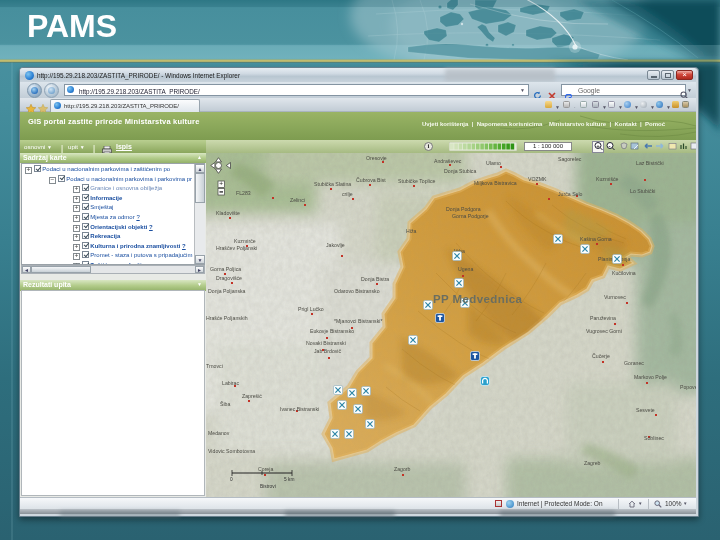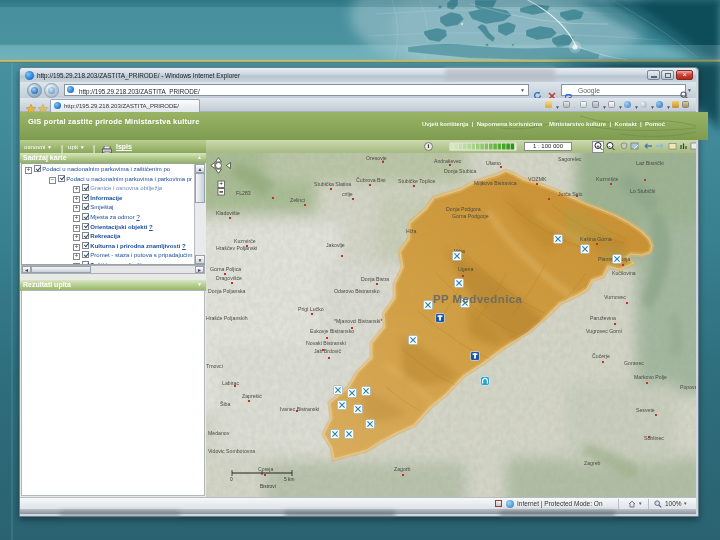--- a/index.html
+++ b/index.html
@@ -13,21 +13,21 @@
  background:#cfd8df;border:1px solid #68808e;border-radius:4px 4px 1px 1px;
  box-shadow:0 3px 6px rgba(0,0,0,0.4);}
 #titlebar{position:absolute;left:0;top:0;width:676px;height:14px;border-radius:3px 3px 0 0;
  background:linear-gradient(#e7edf3 0%,#d0dae3 40%,#b8c6d1 60%,#c8d3dc 100%);}
 #titletext{position:absolute;left:17px;top:3.5px;font-size:6.4px;color:#1a1a1a;white-space:nowrap;}
 #addrrow{position:absolute;left:0;top:14px;width:676px;height:16px;
  background:linear-gradient(#dde5ec,#c2cdd7);}
 #tabrow{position:absolute;left:0;top:30px;width:676px;height:14px;
  background:linear-gradient(#e0e6ec,#c2ccd5);border-bottom:1px solid #a9b4be;box-sizing:border-box;}
 #banner{position:absolute;left:0;top:44px;width:676px;height:28px;
- background:linear-gradient(#9ab465 0%,#8aa75a 55%,#7e9c50 100%);overflow:hidden;padding-left:12px;}
+ background:linear-gradient(#9ab465 0%,#8aa75a 55%,#7e9c50 100%);overflow:hidden;}
 #toolrow{position:absolute;left:0;top:72px;width:186px;height:13px;
  background:linear-gradient(#b9cf90,#8aa65c);color:#fff;}
 #maptools{position:absolute;left:186px;top:72px;width:490px;height:13px;
  background:linear-gradient(#ccdaae,#a6ba82);}
 #panel{position:absolute;left:0;top:85px;width:186px;height:344px;background:#e8eae6;}
 #statusbar{position:absolute;left:0;top:429px;width:676px;height:12px;
  background:linear-gradient(#f6f8fa,#dde3e8);border-top:1px solid #b4bcc4;box-sizing:border-box;font-size:6.5px;color:#444;}
 #winbottom{position:absolute;left:0;top:441px;width:676px;height:5px;
  background:linear-gradient(#bcc2c8,#8a9298);}
 #mapwrap{position:absolute;left:186px;top:85px;width:490px;height:344px;background:#d6d8ca;overflow:hidden;}
@@ -143,20 +143,21 @@
 <rect x="11" y="62" width="2" height="478" fill="#8ec2cc" opacity="0.16"></rect>
 
 <rect x="0" y="59.5" width="720" height="2.4" fill="#c2bc6e"></rect>
 <rect x="0" y="61.9" width="720" height="0.8" fill="#6d6d3e" opacity="0.5"></rect>
 
 <g filter="url(#gsoft2)">
         <path d="M548 62 Q620 72 668 92 Q700 108 720 132 L720 62 Z" fill="#0c4a58" opacity="0.75"></path>
 <path d="M600 62 Q660 76 700 104 L720 122 720 62 Z" fill="#09424f" opacity="0.6"></path>
       </g>
 </svg>
+<div id="pams">PAMS</div>
 <div id="win">
   <div id="titlebar">
     <span class="ie" style="position:absolute;left:5px;top:2.5px;"></span>
     <span id="titletext">http://195.29.218.203/ZASTITA_PRIRODE/ - Windows Internet Explorer</span>
     <span style="position:absolute;left:425px;top:1px;width:110px;height:12px;background:#b7bfc6;filter:blur(2px);opacity:0.85;"></span>
     <span class="tbtn" style="left:627px;">
           <span style="position:absolute;left:3px;top:5px;width:6px;height:2px;background:#5a6670;"></span>
         </span>
     <span class="tbtn" style="left:641px;">
           <span style="position:absolute;left:3px;top:2px;width:6px;height:5px;border:1px solid #5a6670;box-sizing:border-box;"></span>

